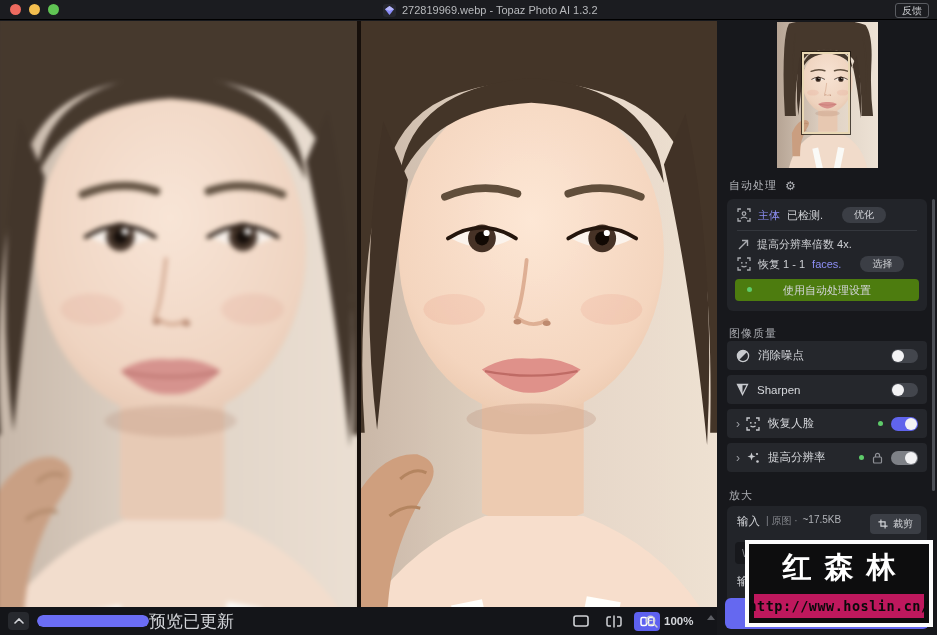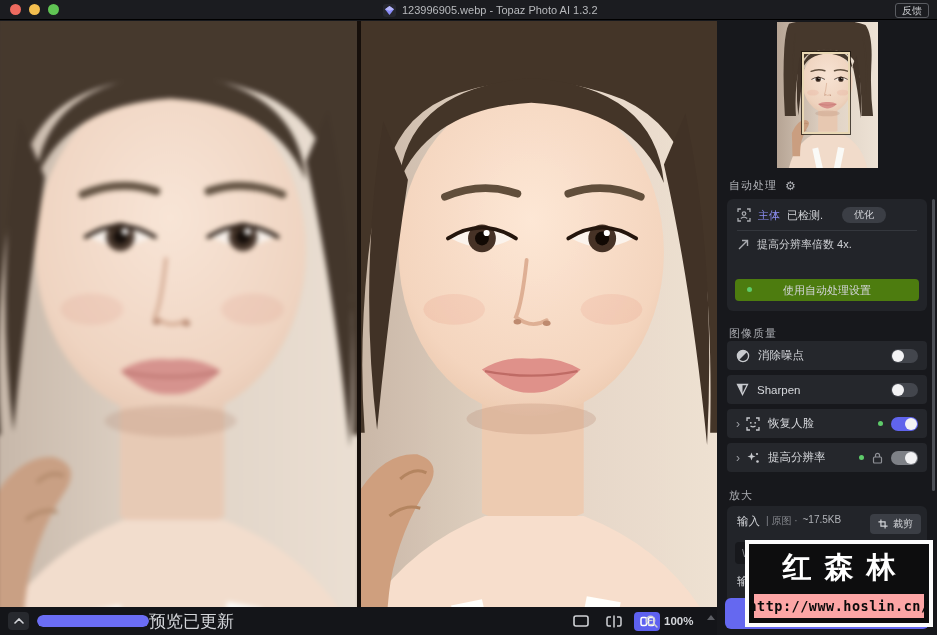--- a/index.html
+++ b/index.html
@@ -100,21 +100,21 @@
   .zoom-group { position:absolute; left:645px; display:flex; align-items:flex-start; gap:6px;font-weight:bold; }
   .zoom-level { font-size:11.5px; color:#d4d6da; }
   .tri-up { width:0; height:0; border-left:4px solid transparent; border-right:4px solid transparent;
     border-bottom:5px solid #5c5e64; margin-left:8px; }
 
   
   .watermark { position:absolute; left:745px; top:540px; width:188px; height:87px;
     background:#0d0d0e; border:4px solid #fdfdfd; z-index:50; }
   .wm-title { text-align:center; margin-top:4px; font-size:29px; font-weight:bold; color:#fff;
     letter-spacing:13px; text-indent:13px; font-family:"DejaVu Sans","Liberation Sans",sans-serif; }
-  .wm-urlbox { position:absolute; left:5px; right:5px; bottom:5px; height:24px; background:#fca5a5;
+  .wm-urlbox { position:absolute; left:5px; right:5px; bottom:5px; height:24px; background:#be185d;
     display:flex; align-items:center; justify-content:center; }
   .wm-url { font-family:"DejaVu Sans Mono","Liberation Mono",monospace; font-weight:bold;
     font-size:13.5px; color:#0a0a0a; letter-spacing:.5px; }
 
   .icon-svg { flex:none; display:block; }
 </style>
 </head>
 <body>
 
 <svg width="0" height="0" style="position:absolute" aria-hidden="true">
@@ -177,21 +177,21 @@
       <span class="tl-yellow"></span>
       <span class="tl-green"></span>
     </div>
     <div class="title-wrap">
       <span class="app-logo">
         <svg width="9" height="9" viewBox="0 0 10 10">
             <polygon points="5,0 10,3.5 5,10 0,3.5" fill="#8a8cf8"></polygon>
             <polygon points="5,0 10,3.5 5,5.4 0,3.5" fill="#b6b7fb"></polygon>
           </svg>
       </span>
-      <span class="win-title">123996905.webp - Topaz Photo AI 1.3.2</span>
+      <span class="win-title">272819969.webp - Topaz Photo AI 1.3.2</span>
     </div>
     <button class="feedback-btn">反馈</button>
   </header>
 
   <div class="photos">
     <div class="panel left">
       <svg viewBox="60 55 250 380" preserveAspectRatio="xMidYMid slice">
           <use href="#portrait"></use>
         </svg>
     </div>
@@ -227,20 +227,31 @@
         <span class="lnk">主体</span>
         <span>已检测.</span>
         <button class="mini-btn">优化</button>
       </div>
       <div class="ap-div"></div>
       <div class="ap-row" style="top:38px;">
         <svg class="icon-svg" width="13" height="13" viewBox="0 0 13 13">
           <path d="M2,11 L10,3 M5,2.5 H10.5 V8" stroke="#a9abb0" stroke-width="1.4" fill="none"></path>
         </svg>
         <span>提高分辨率倍数 4x.</span>
+      </div>
+      <div class="ap-row" style="top:57px;">
+        <svg class="icon-svg" width="14" height="14" viewBox="0 0 14 14">
+          <path d="M1,4 V1 H4 M10,1 H13 V4 M13,10 V13 H10 M4,13 H1 V10" stroke="#a9abb0" stroke-width="1.3" fill="none"></path>
+          <circle cx="4.8" cy="5.8" r="0.9" fill="#a9abb0"></circle>
+          <circle cx="9.2" cy="5.8" r="0.9" fill="#a9abb0"></circle>
+          <path d="M4.5,9 Q7,10.8 9.5,9" stroke="#a9abb0" stroke-width="1.2" fill="none"></path>
+        </svg>
+        <span>恢复 1 - 1</span>
+        <span class="lnk">faces.</span>
+        <button class="mini-btn">选择</button>
       </div>
       <button class="apply-btn">
         <span class="green-dot"></span>
         <span>使用自动处理设置</span>
       </button>
     </div>
 
     <div class="side-label" style="top:305px;">图像质量</div>
 
     <div class="q-row" style="top:320px;">

